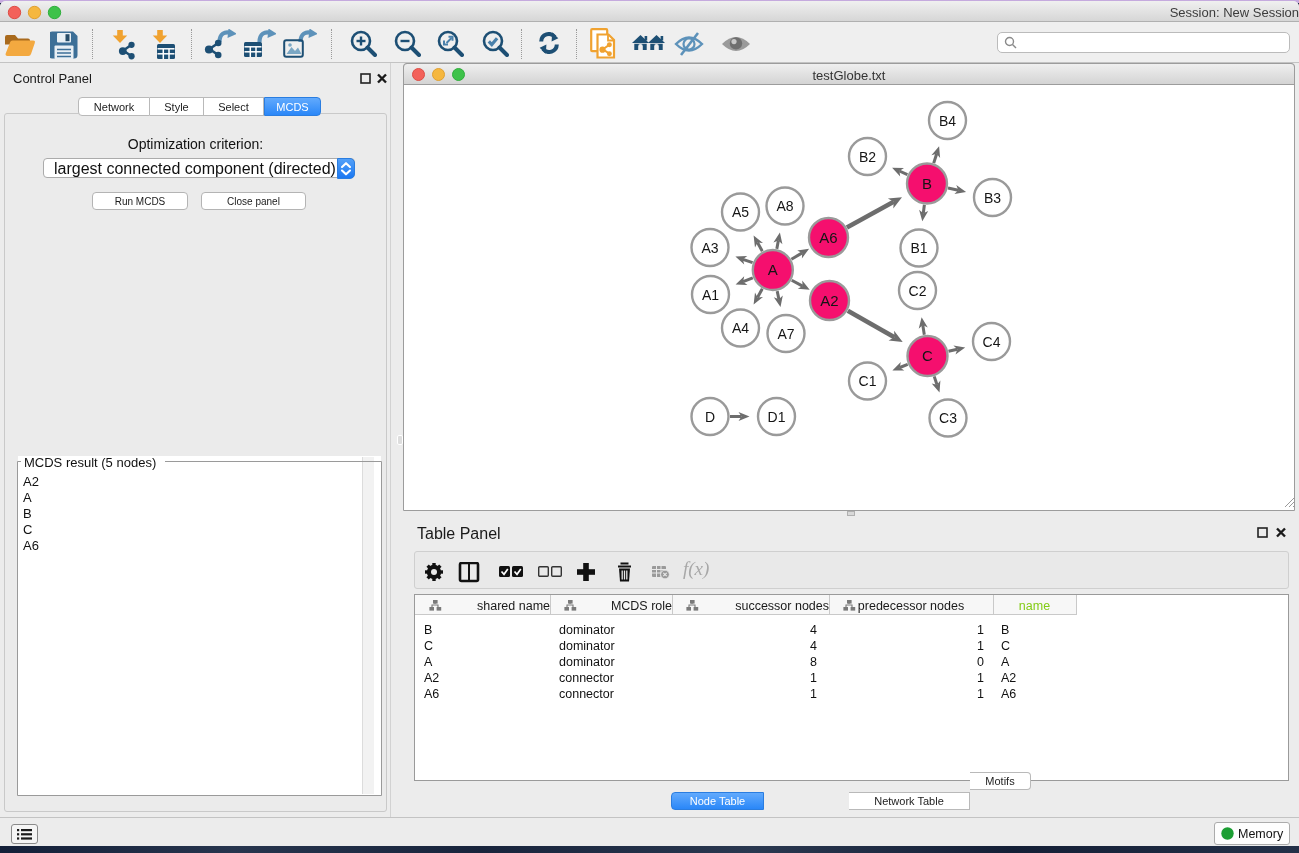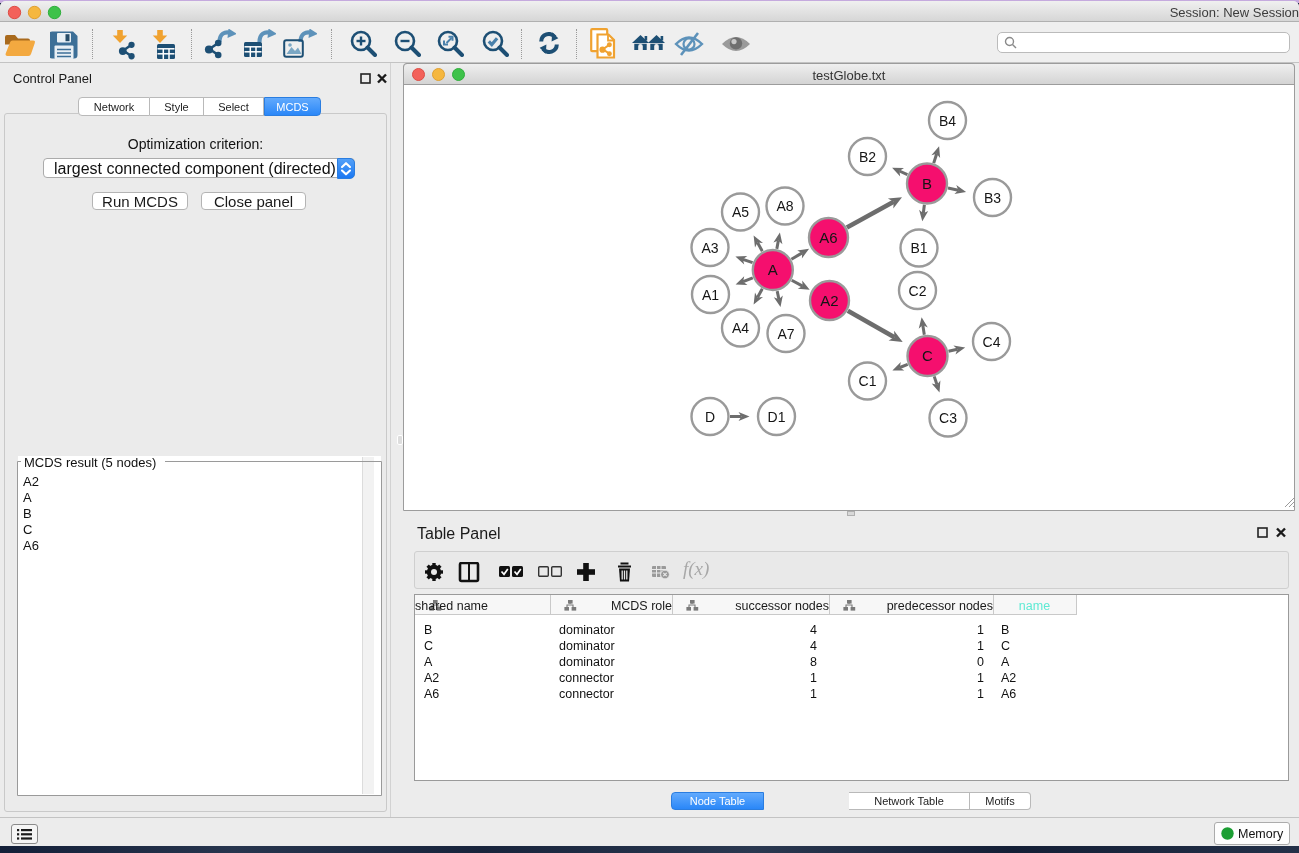--- a/index.html
+++ b/index.html
@@ -1,16 +1,16 @@
 <!DOCTYPE html>
 <html><head><meta charset="utf-8"><style>
 * { margin:0; padding:0; box-sizing:border-box; }
 body { width:1299px; height:853px; font-family:"Liberation Sans",sans-serif; background:#1e2b42; overflow:hidden; position:relative; }
 .abs { position:absolute; }
-.btn { position:absolute; background:#fff; border:1px solid #b4b4b4; border-radius:4px; font-size:15px; color:#1a1a1a; text-align:center; }
+.btn { position:absolute; background:#fff; border:1px solid #b4b4b4; border-radius:4px; font-size:10px; color:#1a1a1a; text-align:center; }
 .tab { position:absolute; background:#fff; border:1px solid #b9b9b9; font-size:11px; color:#222; text-align:center; }
 .tabsel { background:linear-gradient(#62aafd,#2a87f8); color:#fff; border-color:#2a7de0; }
 </style></head><body>
 
 <div class="abs" style="left:0;top:0;width:1299px;height:3px;background:#c5aade"></div>
 
 <div class="abs" style="left:0;top:1px;width:1299px;height:845px;background:#ececec;border-radius:6px 6px 0 0"></div>
 
 <div class="abs" style="left:0;top:1px;width:1299px;height:21px;background:linear-gradient(#f0f0f0,#d6d6d6);border-radius:6px 6px 0 0;border-bottom:1px solid #b0b0b0"></div>
 <svg class="abs" style="left:0;top:1px" width="80" height="21">
@@ -395,21 +395,21 @@
 <svg class="abs" style="left:429px;top:600px" width="13" height="11">
     <g fill="none" stroke="#7a7a7a" stroke-width="1.1">
       <path d="M6 4 v-2 M3 7 v-2 h6 v2"></path>
     </g>
     <g fill="#7a7a7a">
       <rect x="4" y="0" width="4.6" height="3.6"></rect>
       <rect x="0.4" y="7" width="4.6" height="3.6"></rect>
       <rect x="7.6" y="7" width="4.6" height="3.6"></rect>
     </g>
   </svg>
-<div class="abs" style="left:415px;top:599px;width:135px;text-align:left;font-size:12.5px;color:#1a1a1a">shared name</div>
+<div class="abs" style="left:415px;top:599px;width:135px;text-align:right;font-size:12.5px;color:#1a1a1a">shared name</div>
 <div class="abs" style="left:672px;top:595px;width:1px;height:20px;background:#c9c9c9"></div>
 <svg class="abs" style="left:564px;top:600px" width="13" height="11">
     <g fill="none" stroke="#7a7a7a" stroke-width="1.1">
       <path d="M6 4 v-2 M3 7 v-2 h6 v2"></path>
     </g>
     <g fill="#7a7a7a">
       <rect x="4" y="0" width="4.6" height="3.6"></rect>
       <rect x="0.4" y="7" width="4.6" height="3.6"></rect>
       <rect x="7.6" y="7" width="4.6" height="3.6"></rect>
     </g>
@@ -431,23 +431,23 @@
 <svg class="abs" style="left:843px;top:600px" width="13" height="11">
     <g fill="none" stroke="#7a7a7a" stroke-width="1.1">
       <path d="M6 4 v-2 M3 7 v-2 h6 v2"></path>
     </g>
     <g fill="#7a7a7a">
       <rect x="4" y="0" width="4.6" height="3.6"></rect>
       <rect x="0.4" y="7" width="4.6" height="3.6"></rect>
       <rect x="7.6" y="7" width="4.6" height="3.6"></rect>
     </g>
   </svg>
-<div class="abs" style="left:829px;top:599px;width:164px;text-align:right;font-size:12.5px;color:#1a1a1a">predecessor nodes</div>
+<div class="abs" style="left:829px;top:599px;width:164px;text-align:center;font-size:12.5px;color:#1a1a1a">predecessor nodes</div>
 <div class="abs" style="left:1076px;top:595px;width:1px;height:20px;background:#c9c9c9"></div>
-<div class="abs" style="left:993px;top:599px;width:83px;text-align:center;font-size:12.5px;color:#5eead4">name</div>
+<div class="abs" style="left:993px;top:599px;width:83px;text-align:center;font-size:12.5px;color:#84cc16">name</div>
 <div class="abs" style="left:424px;top:623px;font-size:12.5px;color:#111">B</div>
 <div class="abs" style="left:559px;top:623px;font-size:12.5px;color:#111">dominator</div>
 <div class="abs" style="left:672px;top:623px;width:145px;text-align:right;font-size:12.5px;color:#111">4</div>
 <div class="abs" style="left:829px;top:623px;width:155px;text-align:right;font-size:12.5px;color:#111">1</div>
 <div class="abs" style="left:1001px;top:623px;font-size:12.5px;color:#111">B</div>
 <div class="abs" style="left:424px;top:639px;font-size:12.5px;color:#111">C</div>
 <div class="abs" style="left:559px;top:639px;font-size:12.5px;color:#111">dominator</div>
 <div class="abs" style="left:672px;top:639px;width:145px;text-align:right;font-size:12.5px;color:#111">4</div>
 <div class="abs" style="left:829px;top:639px;width:155px;text-align:right;font-size:12.5px;color:#111">1</div>
 <div class="abs" style="left:1001px;top:639px;font-size:12.5px;color:#111">C</div>
@@ -463,21 +463,21 @@
 <div class="abs" style="left:1001px;top:671px;font-size:12.5px;color:#111">A2</div>
 <div class="abs" style="left:424px;top:687px;font-size:12.5px;color:#111">A6</div>
 <div class="abs" style="left:559px;top:687px;font-size:12.5px;color:#111">connector</div>
 <div class="abs" style="left:672px;top:687px;width:145px;text-align:right;font-size:12.5px;color:#111">1</div>
 <div class="abs" style="left:829px;top:687px;width:155px;text-align:right;font-size:12.5px;color:#111">1</div>
 <div class="abs" style="left:1001px;top:687px;font-size:12.5px;color:#111">A6</div>
 
 <div class="tab tabsel" style="left:671px;top:792px;width:93px;height:18px;line-height:17px;border-radius:4px 0 0 4px">Node Table</div>
 <div class="tab" style="left:764px;top:828px;width:85px;height:18px;line-height:17px;border-left:none">Edge Table</div>
 <div class="tab" style="left:849px;top:792px;width:121px;height:18px;line-height:17px;border-left:none">Network Table</div>
-<div class="tab" style="left:970px;top:792px;width:61px;height:18px;line-height:17px;border-radius:0 4px 4px 0;border-left:none">Motifs</div>
+<div class="tab" style="left:970px;top:772px;width:61px;height:18px;line-height:17px;border-radius:0 4px 4px 0;border-left:none">Motifs</div>
 
 <div class="abs" style="left:0;top:817px;width:1299px;height:29px;background:#ececec;border-top:1px solid #c3c3c3"></div>
 <div class="abs" style="left:11px;top:824px;width:27px;height:20px;background:#f5f5f5;border:1px solid #8a8a8a;border-radius:3px"></div>
 <svg class="abs" style="left:17px;top:829px" width="16" height="11">
     <g fill="#1a1a1a">
       <rect x="0" y="0" width="2.2" height="2.2"></rect>
       <rect x="0" y="4.2" width="2.2" height="2.2"></rect>
       <rect x="0" y="8.4" width="2.2" height="2.2"></rect>
       <rect x="4" y="0" width="11" height="2.2"></rect>
       <rect x="4" y="4.2" width="11" height="2.2"></rect>

